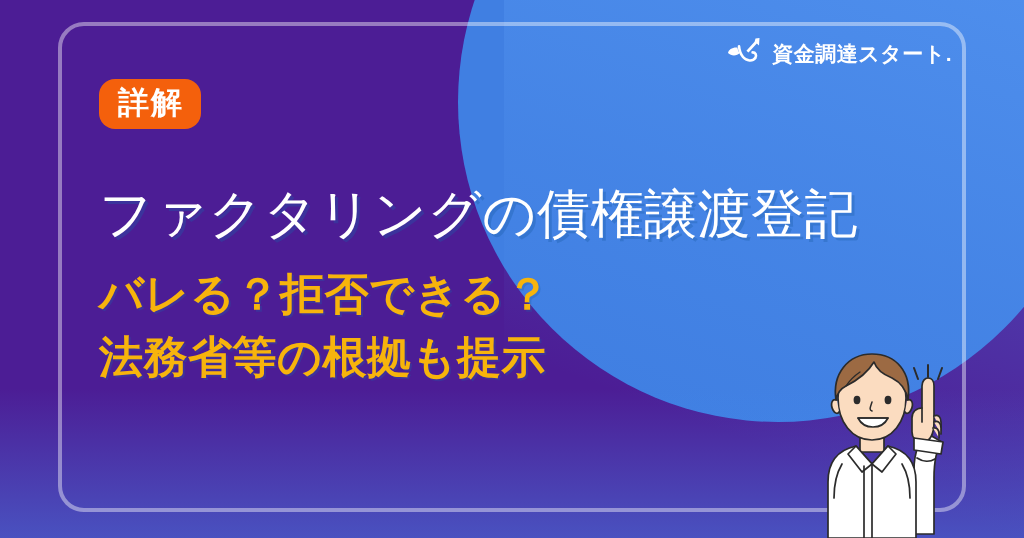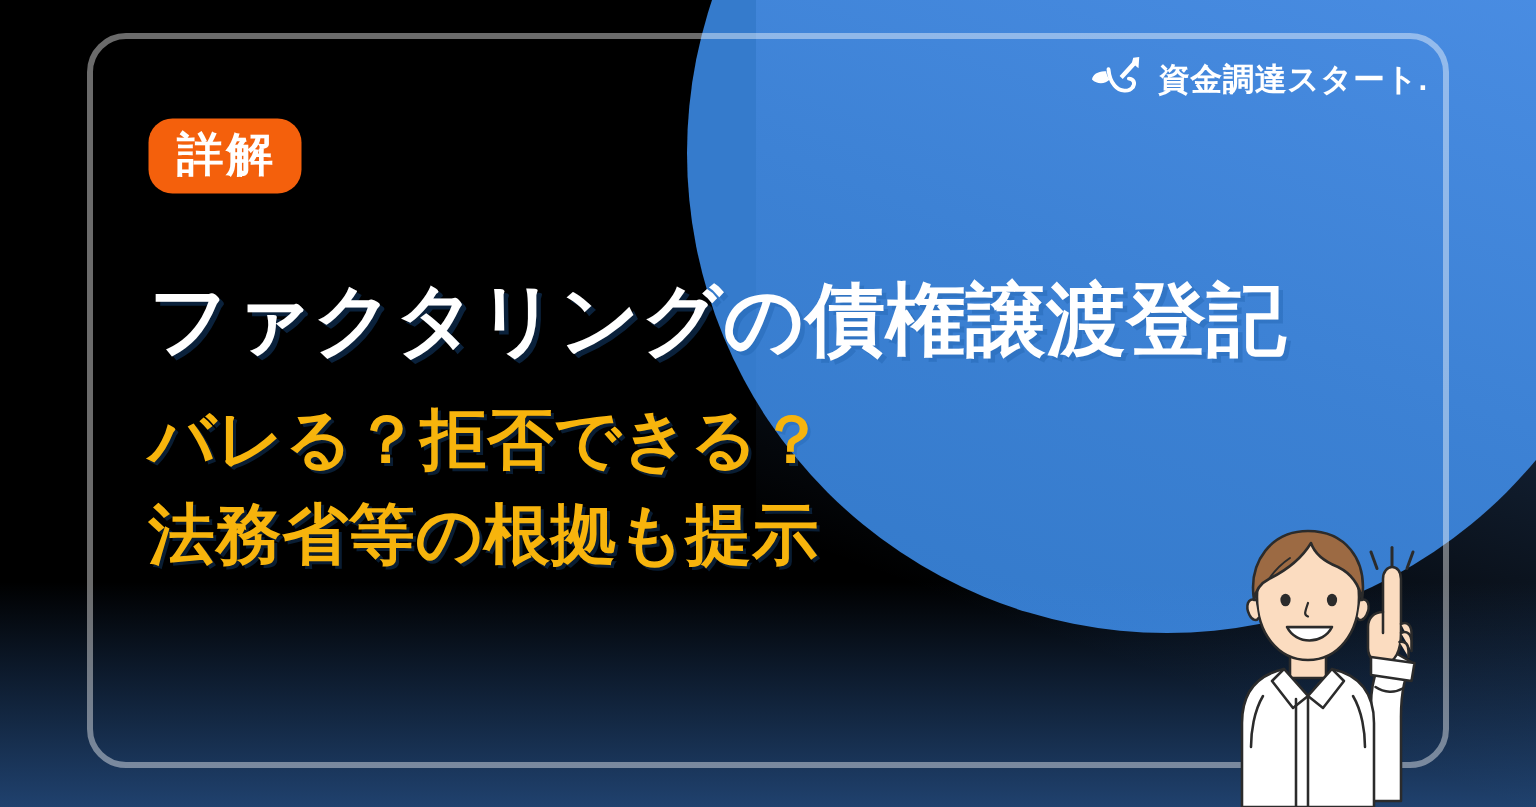--- a/index.html
+++ b/index.html
@@ -8,21 +8,21 @@
     width: 1024px;
     height: 538px;
     overflow: hidden;
     font-family: "Liberation Sans", "DejaVu Sans", sans-serif;
   }
 
   #banner {
     position: relative;
     width: 1024px;
     height: 538px;
-    background: #000000;
+    background: #4c1d95;
     overflow: hidden;
   }
 
   
   .bg-circle-big {
     position: absolute;
     left: 458px;
     top: -218px;
     width: 640px;
     height: 640px;
@@ -100,21 +100,21 @@
   .copy {
     position: absolute;
     left: 99px;
     top: 186px;
     width: 830px;
   }
 
   .headline {
     color: #FFFFFF;
     font-size: 53px;
-    font-weight: 700;
+    font-weight: 400;
     letter-spacing: 0.5px;
     line-height: 1.06;
     white-space: nowrap;
     text-shadow: 3px 3px 0 rgba(30,95,170,0.35);
   }
 
   .subline {
     color: #F7B40C;
     font-size: 44px;
     font-weight: 700;

